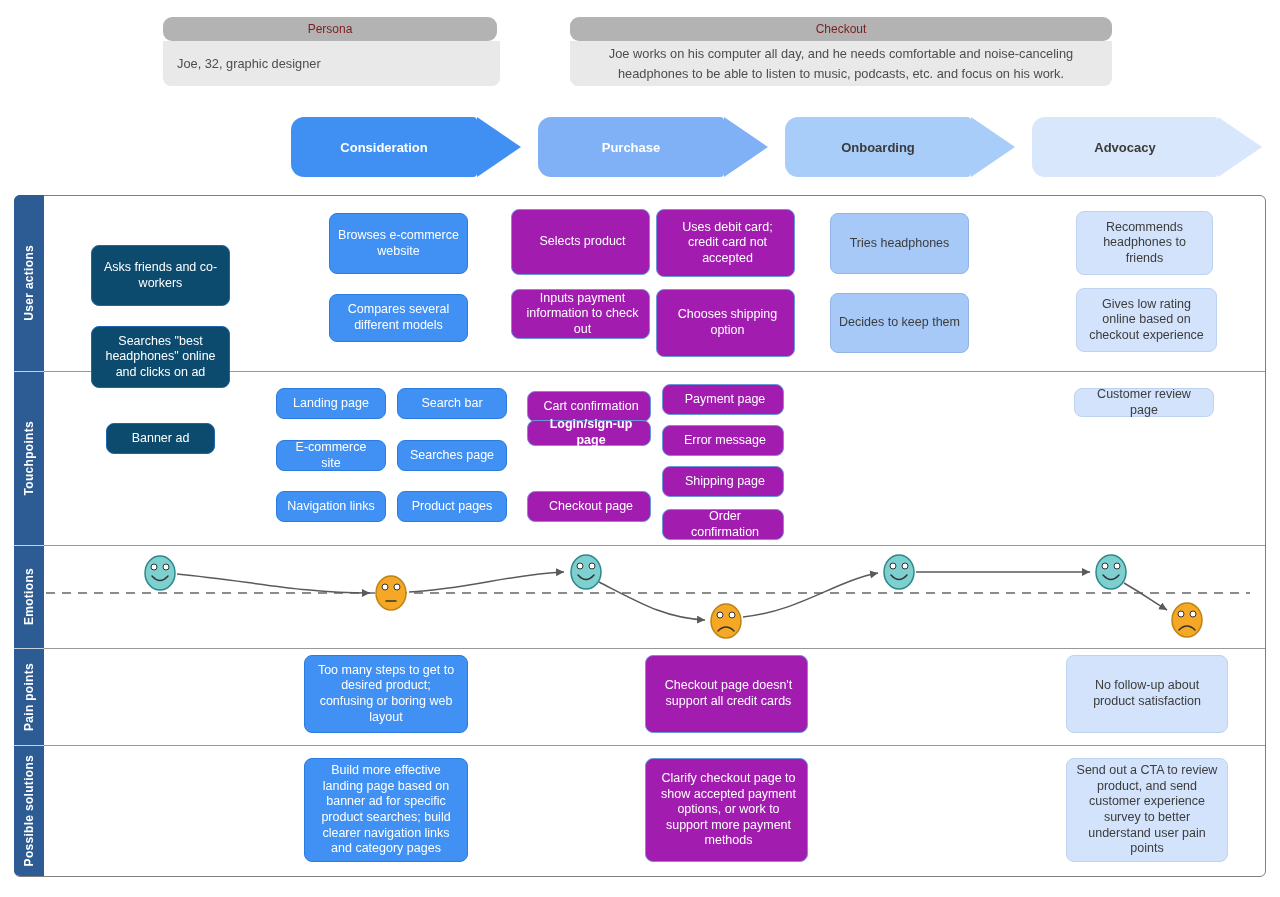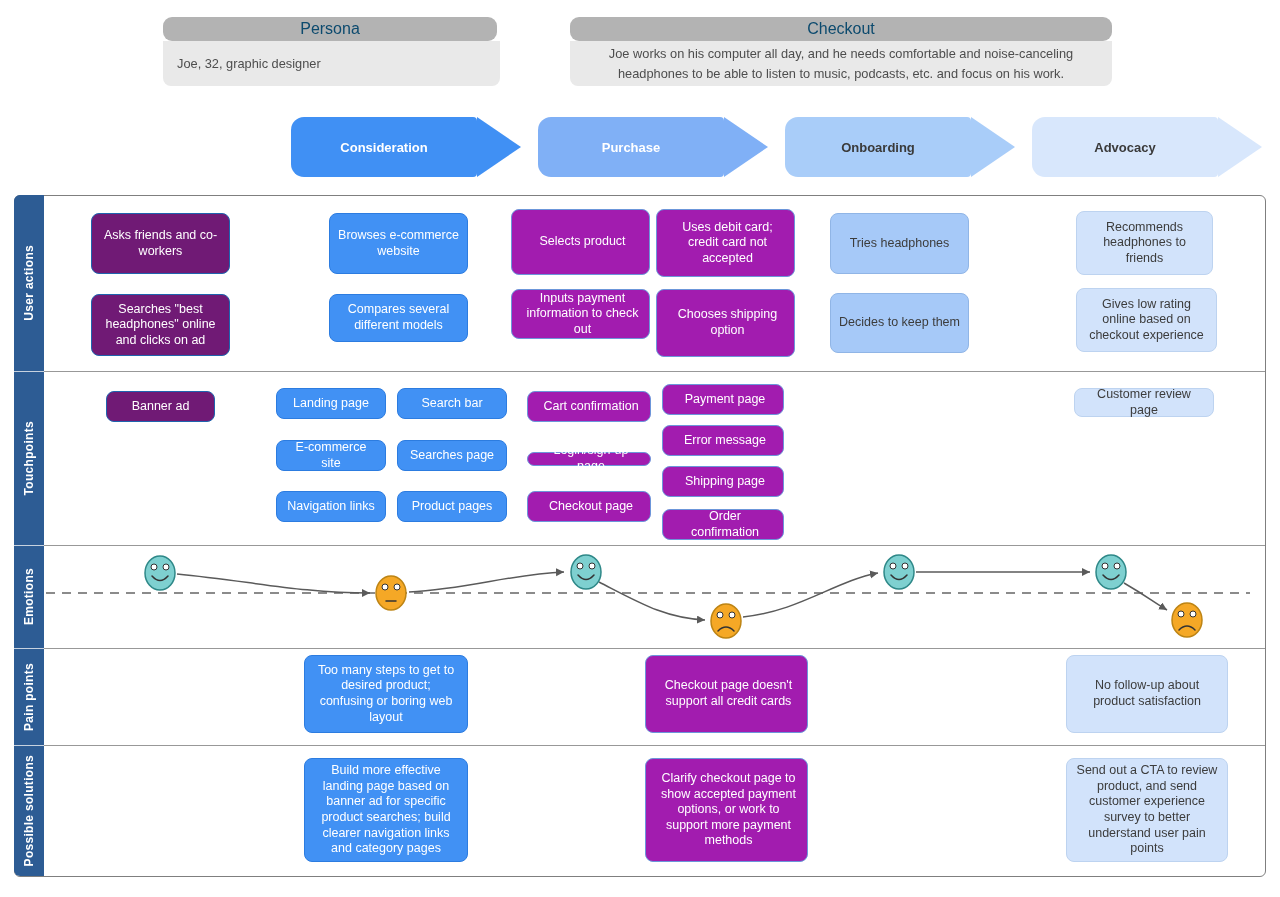--- a/index.html
+++ b/index.html
@@ -1,21 +1,21 @@
 <!DOCTYPE html>
 <html><head>
 <meta charset="utf-8">
 <style>
   html,body{margin:0;padding:0;background:#fff;}
   .canvas{position:relative;width:1280px;height:897px;background:#ffffff;
           font-family:"Liberation Sans", sans-serif;overflow:hidden;}
 
   
   .hdr-pill{position:absolute;height:24px;background:#b3b3b3;border-radius:9px;
-            color:#0c4a6e;font-size:16px;display:flex;align-items:center;justify-content:center;}
+            color:#7f1d1d;font-size:12px;display:flex;align-items:center;justify-content:center;}
   .hdr-body{position:absolute;background:#e9e9e9;border-radius:0 0 8px 8px;color:#4d4d4d;
             font-size:12.8px;display:flex;align-items:center;box-sizing:border-box;line-height:1.5;}
 
   
   .stage{position:absolute;top:117px;height:60px;width:186px;border-radius:13px 4px 4px 13px;
          display:flex;align-items:center;justify-content:center;
          font-weight:bold;font-size:13px;color:#fff;}
   .stage::after{content:"";position:absolute;left:100%;top:0;width:0;height:0;
          border-top:30px solid transparent;border-bottom:30px solid transparent;}
   .st-aw{background:#3372b8;} .st-aw::after{border-left:44px solid #3372b8;}
@@ -31,21 +31,21 @@
   .side-sec{position:absolute;left:14px;width:30px;background:#2d5c94;box-sizing:border-box;
             display:flex;align-items:center;justify-content:center;}
   .side-sec + .side-sec{border-top:1px solid #c7d2e0;}
   .vlabel{color:#fff;font-weight:bold;font-size:12px;writing-mode:vertical-rl;
           transform:rotate(180deg);white-space:nowrap;letter-spacing:.3px;}
 
   
   .card{position:absolute;border-radius:8px;color:#fff;font-size:12.5px;line-height:1.25;
         display:flex;align-items:center;justify-content:center;text-align:center;
         padding:4px 8px;box-sizing:border-box;border:1px solid transparent;}
-  .c-aw{background:#701a75;border-color:#1f64ae;}
+  .c-aw{background:#0c4a6e;border-color:#1f64ae;margin-top:32px;}
   .c-co{background:#4191f4;border-color:#2c7ce0;}
   .c-pu{background:#a21caf;border-color:#6c96da;padding-left:12px;}
   .c-on{background:#a6c9f8;border-color:#90b5e6;color:#3c3c3c;}
   .c-ad{background:#d2e3fb;border-color:#bdd3f0;color:#3c3c3c;}
 
   
   .emosvg{position:absolute;left:0;top:545px;}
   .face-teal{fill:#7ed0d0;stroke:#2e8888;stroke-width:1.5;}
   .face-orange{fill:#f5a826;stroke:#bd8414;stroke-width:1.5;}
   .eye{fill:#ffffff;stroke:#333;stroke-width:1;}
@@ -109,21 +109,21 @@
   <div class="card c-ad" style="left:1076px;top:288px;width:141px;height:64px;">Gives low rating online based on checkout experience</div>
 
   <div class="card c-aw" style="left:106px;top:391px;width:109px;height:31px;">Banner ad</div>
   <div class="card c-co" style="left:276px;top:388px;width:110px;height:31px;">Landing page</div>
   <div class="card c-co" style="left:397px;top:388px;width:110px;height:31px;">Search bar</div>
   <div class="card c-co" style="left:276px;top:440px;width:110px;height:31px;">E-commerce site</div>
   <div class="card c-co" style="left:397px;top:440px;width:110px;height:31px;">Searches page</div>
   <div class="card c-co" style="left:276px;top:491px;width:110px;height:31px;">Navigation links</div>
   <div class="card c-co" style="left:397px;top:491px;width:110px;height:31px;">Product pages</div>
   <div class="card c-pu" style="left:527px;top:391px;width:124px;height:31px;">Cart confirmation</div>
-  <div class="card c-pu" style="left:527px;top:452px;width:124px;height:14px;">Login/sign-up page</div>
+  <div class="card c-pu" style="left:527px;top:420px;width:124px;height:26px;font-weight:bold;">Login/sign-up page</div>
   <div class="card c-pu" style="left:527px;top:491px;width:124px;height:31px;">Checkout page</div>
   <div class="card c-pu" style="left:662px;top:384px;width:122px;height:31px;">Payment page</div>
   <div class="card c-pu" style="left:662px;top:425px;width:122px;height:31px;">Error message</div>
   <div class="card c-pu" style="left:662px;top:466px;width:122px;height:31px;">Shipping page</div>
   <div class="card c-pu" style="left:662px;top:509px;width:122px;height:31px;">Order confirmation</div>
   <div class="card c-ad" style="left:1074px;top:388px;width:140px;height:29px;">Customer review page</div>
 
   <svg class="emosvg" width="1280" height="103" viewBox="0 0 1280 103">
     <defs>
       <marker id="arrow" markerWidth="9" markerHeight="9" refX="8" refY="4" orient="auto" markerUnits="userSpaceOnUse">

